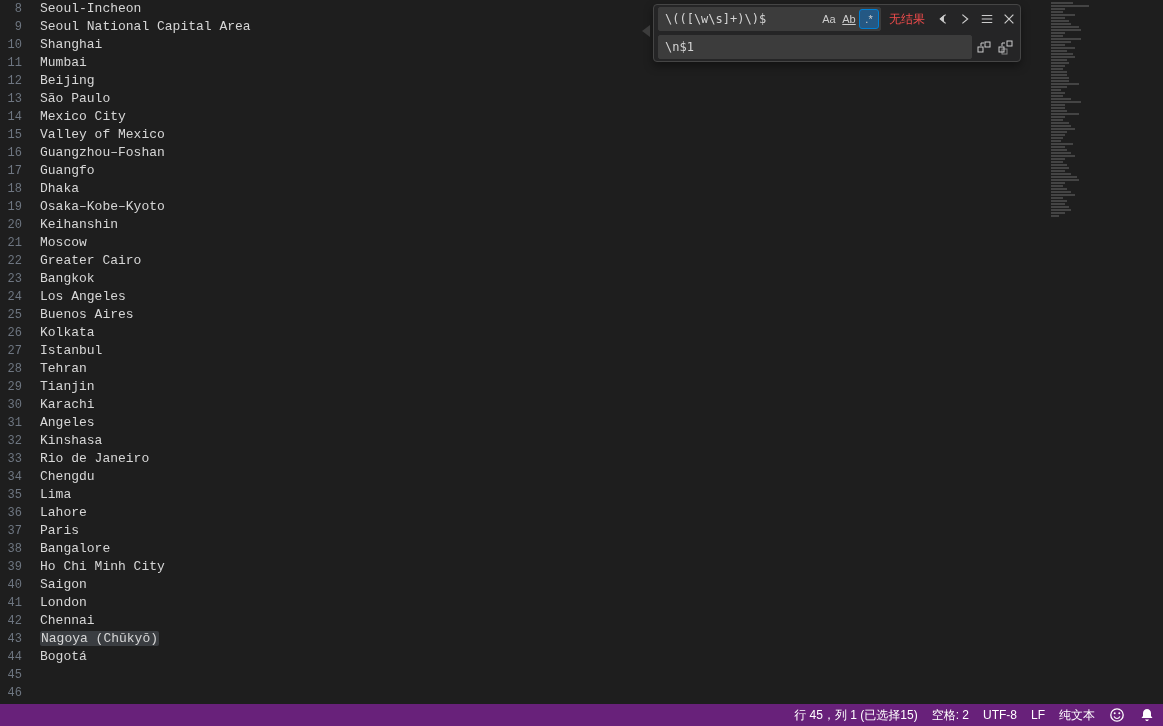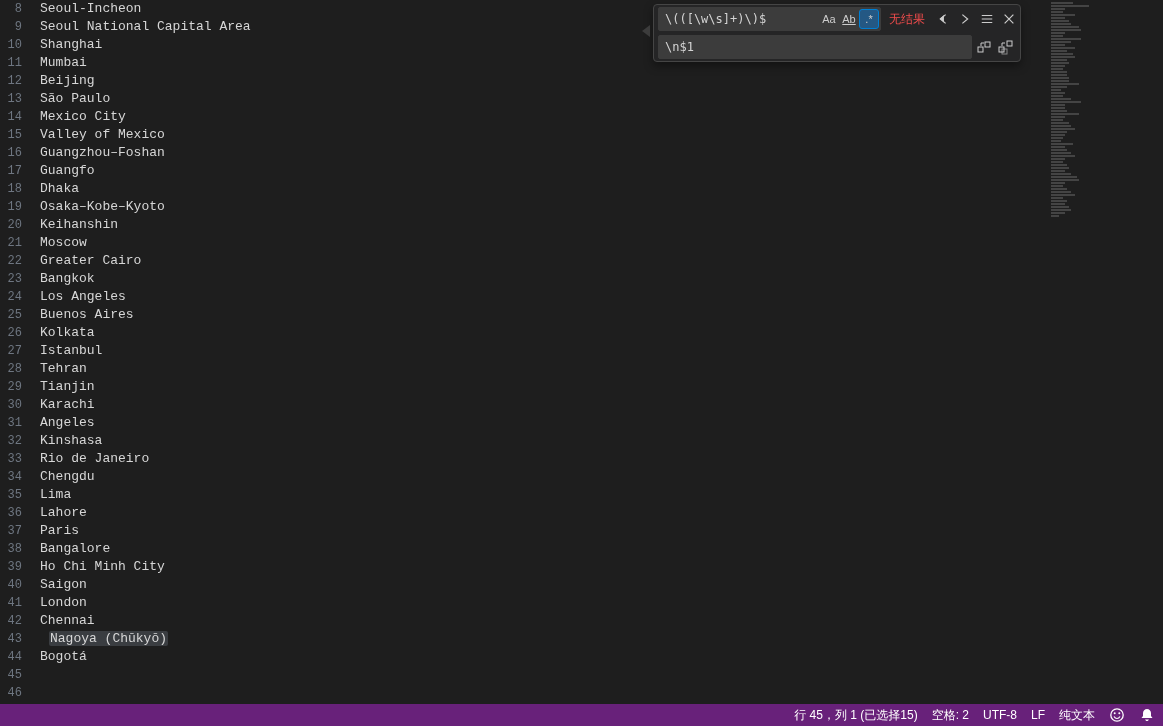--- a/index.html
+++ b/index.html
@@ -3,21 +3,21 @@
 <meta charset="utf-8">
 <style>
   * { margin: 0; padding: 0; box-sizing: border-box; }
   html, body { width: 1163px; height: 726px; overflow: hidden; background: #1e1e1e; font-family: Menlo, Consolas, "Courier New", monospace; color: #d4d4d4; }
   .editor-wrap { position: relative; width: 100%; height: 704px; }
   .gutter { position: absolute; left: 0; top: 0; width: 36px; height: 100%; }
   .code { position: absolute; left: 40px; top: 0; right: 0; height: 100%; }
   .line { height: 18px; line-height: 18px; font-size: 13px; white-space: pre; }
   .gutter .line { color: #6e7681; text-align: right; padding-right: 14px; font-size: 12px; }
   .code .line { color: #d7d7d7; }
-  .sel { background: #3a3d41; border-radius: 2px; padding: 0 1px; margin-left: 9px; }
+  .sel { background: #3a3d41; border-radius: 2px; padding: 0 1px; }
   
   .find-widget {
     position: absolute; top: 4px; right: 142px; width: 368px;
     background: #252526; border: 1px solid #454545; border-radius: 4px;
     box-shadow: 0 4px 10px rgba(0,0,0,.4); font-family: -apple-system, "Segoe UI", sans-serif;
     font-size: 12px; color: #cccccc; z-index: 10;
   }
   .fw-row { display: flex; align-items: center; height: 28px; padding: 2px 4px; gap: 2px; }
   .fw-sash { position: absolute; left: -12px; top: 20px; width: 0; height: 0;
     border-top: 6px solid transparent; border-bottom: 6px solid transparent; border-right: 8px solid #3c3c3c; }

